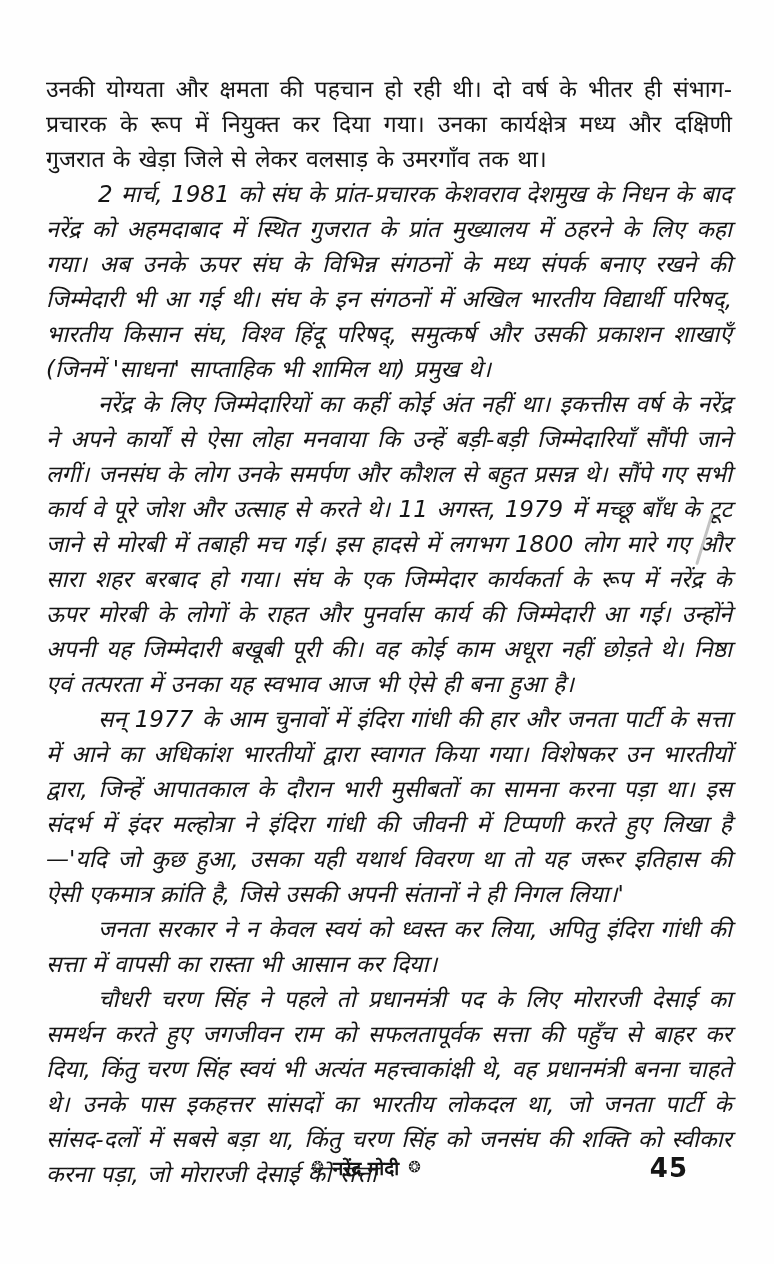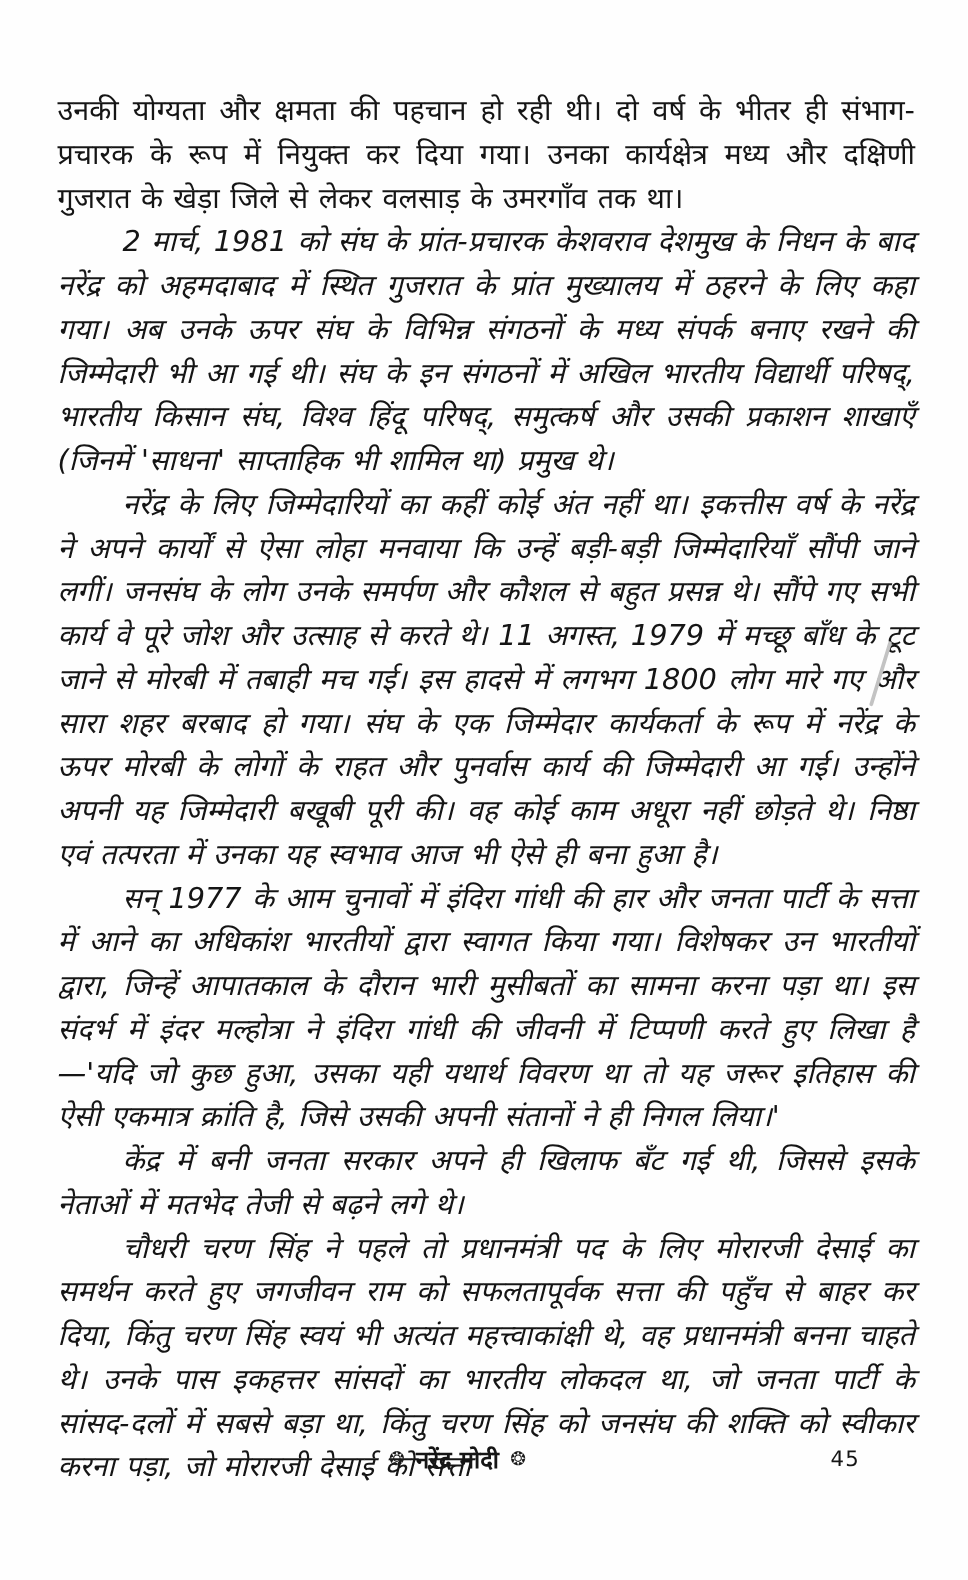--- a/index.html
+++ b/index.html
@@ -68,37 +68,37 @@
     top: -1px;
     color: #1a1a1a;
   }
   .title-bold {
     font-weight: bold;
   }
   .page-number {
     position: absolute;
     right: 44px;
     top: 0;
-    font-size: 17px;
+    font-size: 26px;
     line-height: 36px;
-    font-weight: normal;
+    font-weight: bold;
     letter-spacing: 1px;
   }
 </style>
 </head>
 <body>
 
 <div class="page">
 
   <div class="text-block">
     <p class="para">उनकी योग्यता और क्षमता की पहचान हो रही थी। दो वर्ष के भीतर ही संभाग-प्रचारक के रूप में नियुक्त कर दिया गया। उनका कार्यक्षेत्र मध्य और दक्षिणी गुजरात के खेड़ा जिले से लेकर वलसाड़ के उमरगाँव तक था।</p>
     <p class="para indent">2 मार्च, 1981 को संघ के प्रांत-प्रचारक केशवराव देशमुख के निधन के बाद नरेंद्र को अहमदाबाद में स्थित गुजरात के प्रांत मुख्यालय में ठहरने के लिए कहा गया। अब उनके ऊपर संघ के विभिन्न संगठनों के मध्य संपर्क बनाए रखने की जिम्मेदारी भी आ गई थी। संघ के इन संगठनों में अखिल भारतीय विद्यार्थी परिषद्, भारतीय किसान संघ, विश्व हिंदू परिषद्, समुत्कर्ष और उसकी प्रकाशन शाखाएँ (जिनमें 'साधना' साप्ताहिक भी शामिल था) प्रमुख थे।</p>
     <p class="para indent">नरेंद्र के लिए जिम्मेदारियों का कहीं कोई अंत नहीं था। इकत्तीस वर्ष के नरेंद्र ने अपने कार्यों से ऐसा लोहा मनवाया कि उन्हें बड़ी-बड़ी जिम्मेदारियाँ सौंपी जाने लगीं। जनसंघ के लोग उनके समर्पण और कौशल से बहुत प्रसन्न थे। सौंपे गए सभी कार्य वे पूरे जोश और उत्साह से करते थे। 11 अगस्त, 1979 में मच्छू बाँध के टूट जाने से मोरबी में तबाही मच गई। इस हादसे में लगभग 1800 लोग मारे गए और सारा शहर बरबाद हो गया। संघ के एक जिम्मेदार कार्यकर्ता के रूप में नरेंद्र के ऊपर मोरबी के लोगों के राहत और पुनर्वास कार्य की जिम्मेदारी आ गई। उन्होंने अपनी यह जिम्मेदारी बखूबी पूरी की। वह कोई काम अधूरा नहीं छोड़ते थे। निष्ठा एवं तत्परता में उनका यह स्वभाव आज भी ऐसे ही बना हुआ है।</p>
     <p class="para indent">सन् 1977 के आम चुनावों में इंदिरा गांधी की हार और जनता पार्टी के सत्ता में आने का अधिकांश भारतीयों द्वारा स्वागत किया गया। विशेषकर उन भारतीयों द्वारा, जिन्हें आपातकाल के दौरान भारी मुसीबतों का सामना करना पड़ा था। इस संदर्भ में इंदर मल्होत्रा ने इंदिरा गांधी की जीवनी में टिप्पणी करते हुए लिखा है—'यदि जो कुछ हुआ, उसका यही यथार्थ विवरण था तो यह जरूर इतिहास की ऐसी एकमात्र क्रांति है, जिसे उसकी अपनी संतानों ने ही निगल लिया।'</p>
-    <p class="para indent">केंद्र में बनी जनता सरकार अपने ही खिलाफ बँट गई थी, जिससे इसके नेताओं में मतभेद तेजी से बढ़ने लगे थे।</p>
+    <p class="para indent">जनता सरकार ने न केवल स्वयं को ध्वस्त कर लिया, अपितु इंदिरा गांधी की सत्ता में वापसी का रास्ता भी आसान कर दिया।</p>
     <p class="para indent">चौधरी चरण सिंह ने पहले तो प्रधानमंत्री पद के लिए मोरारजी देसाई का समर्थन करते हुए जगजीवन राम को सफलतापूर्वक सत्ता की पहुँच से बाहर कर दिया, किंतु चरण सिंह स्वयं भी अत्यंत महत्त्वाकांक्षी थे, वह प्रधानमंत्री बनना चाहते थे। उनके पास इकहत्तर सांसदों का भारतीय लोकदल था, जो जनता पार्टी के सांसद-दलों में सबसे बड़ा था, किंतु चरण सिंह को जनसंघ की शक्ति को स्वीकार करना पड़ा, जो मोरारजी देसाई को सत्ता</p>
   </div>
 
   <div class="pen-mark"></div>
 
   <div class="footer">
     <div class="footer-title">
       <span class="ornament">❂</span>
       <span class="title-bold">नरेंद्र मोदी</span>
       <span class="ornament">❂</span>

